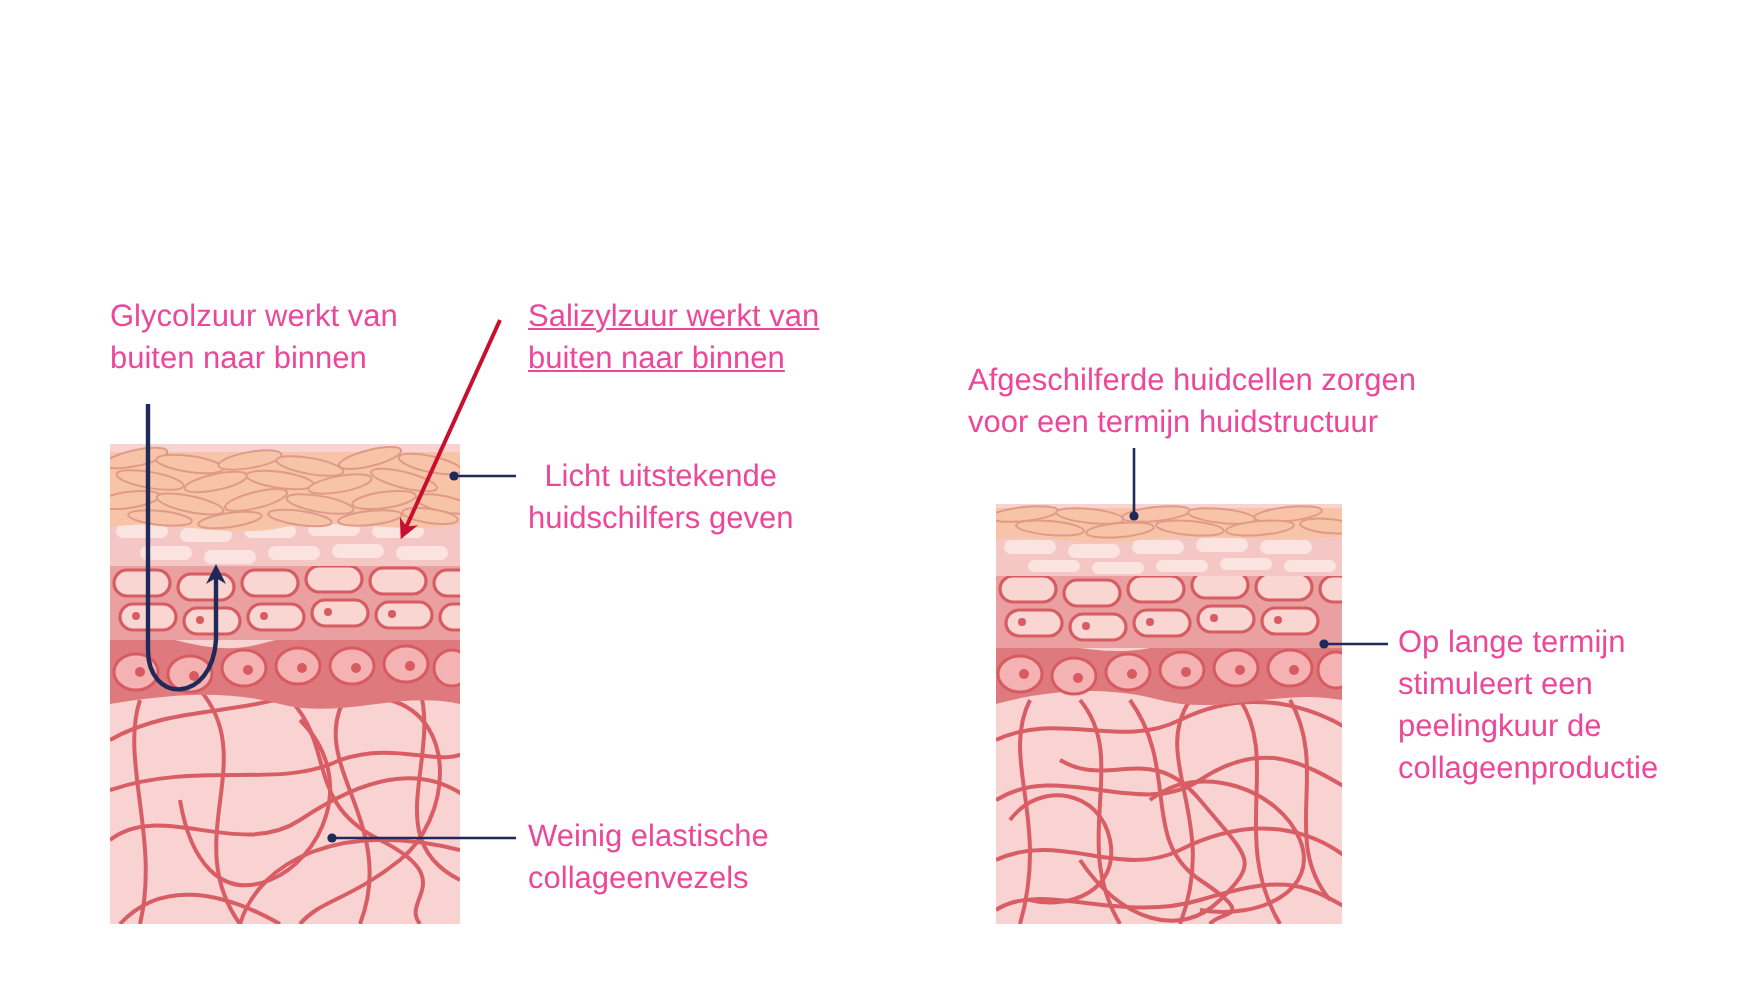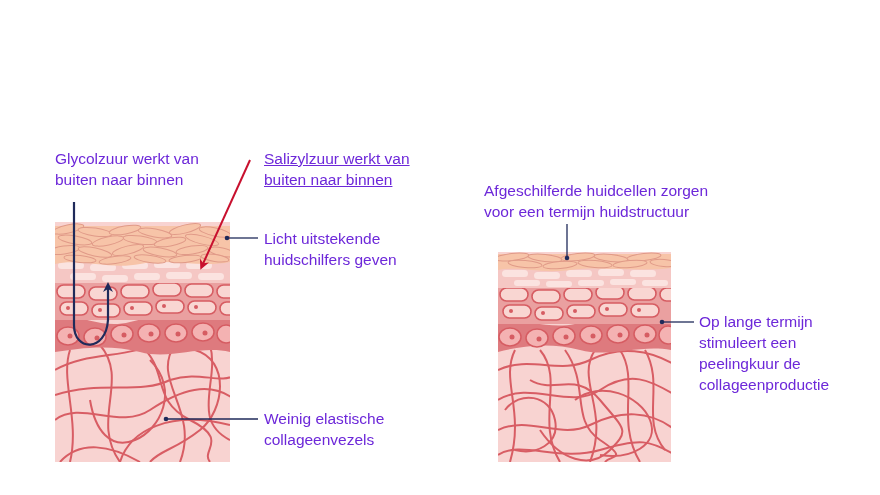--- a/index.html
+++ b/index.html
@@ -1,18 +1,18 @@
 <!DOCTYPE html>
 <html><head>
 <meta charset="utf-8">
 <style>
   html, body { margin: 0; padding: 0; background: #ffffff; }
   body { width: 880px; height: 495px; position: relative; overflow: hidden;
          font-family: "Liberation Sans", "DejaVu Sans", sans-serif; color: #1f2a5a; }
-  .label { position: absolute; font-size: 15.5px; line-height: 21px; color: #6d28d9; white-space: nowrap; }
+  .label { position: absolute; font-size: 15.5px; line-height: 21px; color: #ec4899; white-space: nowrap; }
   .label span { display: block; }
   svg.art { position: absolute; left: 0; top: 0; }
 </style>
 </head>
 <body>
 
 <svg class="art" width="880" height="495" viewBox="0 0 880 495">
   <defs>
     <clipPath id="clipL">
         <rect x="55" y="222" width="175" height="240"></rect>
@@ -241,21 +241,21 @@
 <div class="label" style="left:55px; top:148px;">
   <span>Glycolzuur werkt van</span>
   <span>buiten naar binnen</span>
 </div>
 
 <div class="label" style="left:264px; top:148px;text-decoration:underline;">
   <span>Salizylzuur werkt van</span>
   <span>buiten naar binnen</span>
 </div>
 
-<div class="label" style="left:264px; top:228px;">
+<div class="label" style="left:264px; top:228px;text-align:center;">
   <span>Licht uitstekende</span>
   <span>huidschilfers geven</span>
 </div>
 
 <div class="label" style="left:264px; top:408px;">
   <span>Weinig elastische</span>
   <span>collageenvezels</span>
 </div>
 
 <div class="label" style="left:484px; top:180px;">

